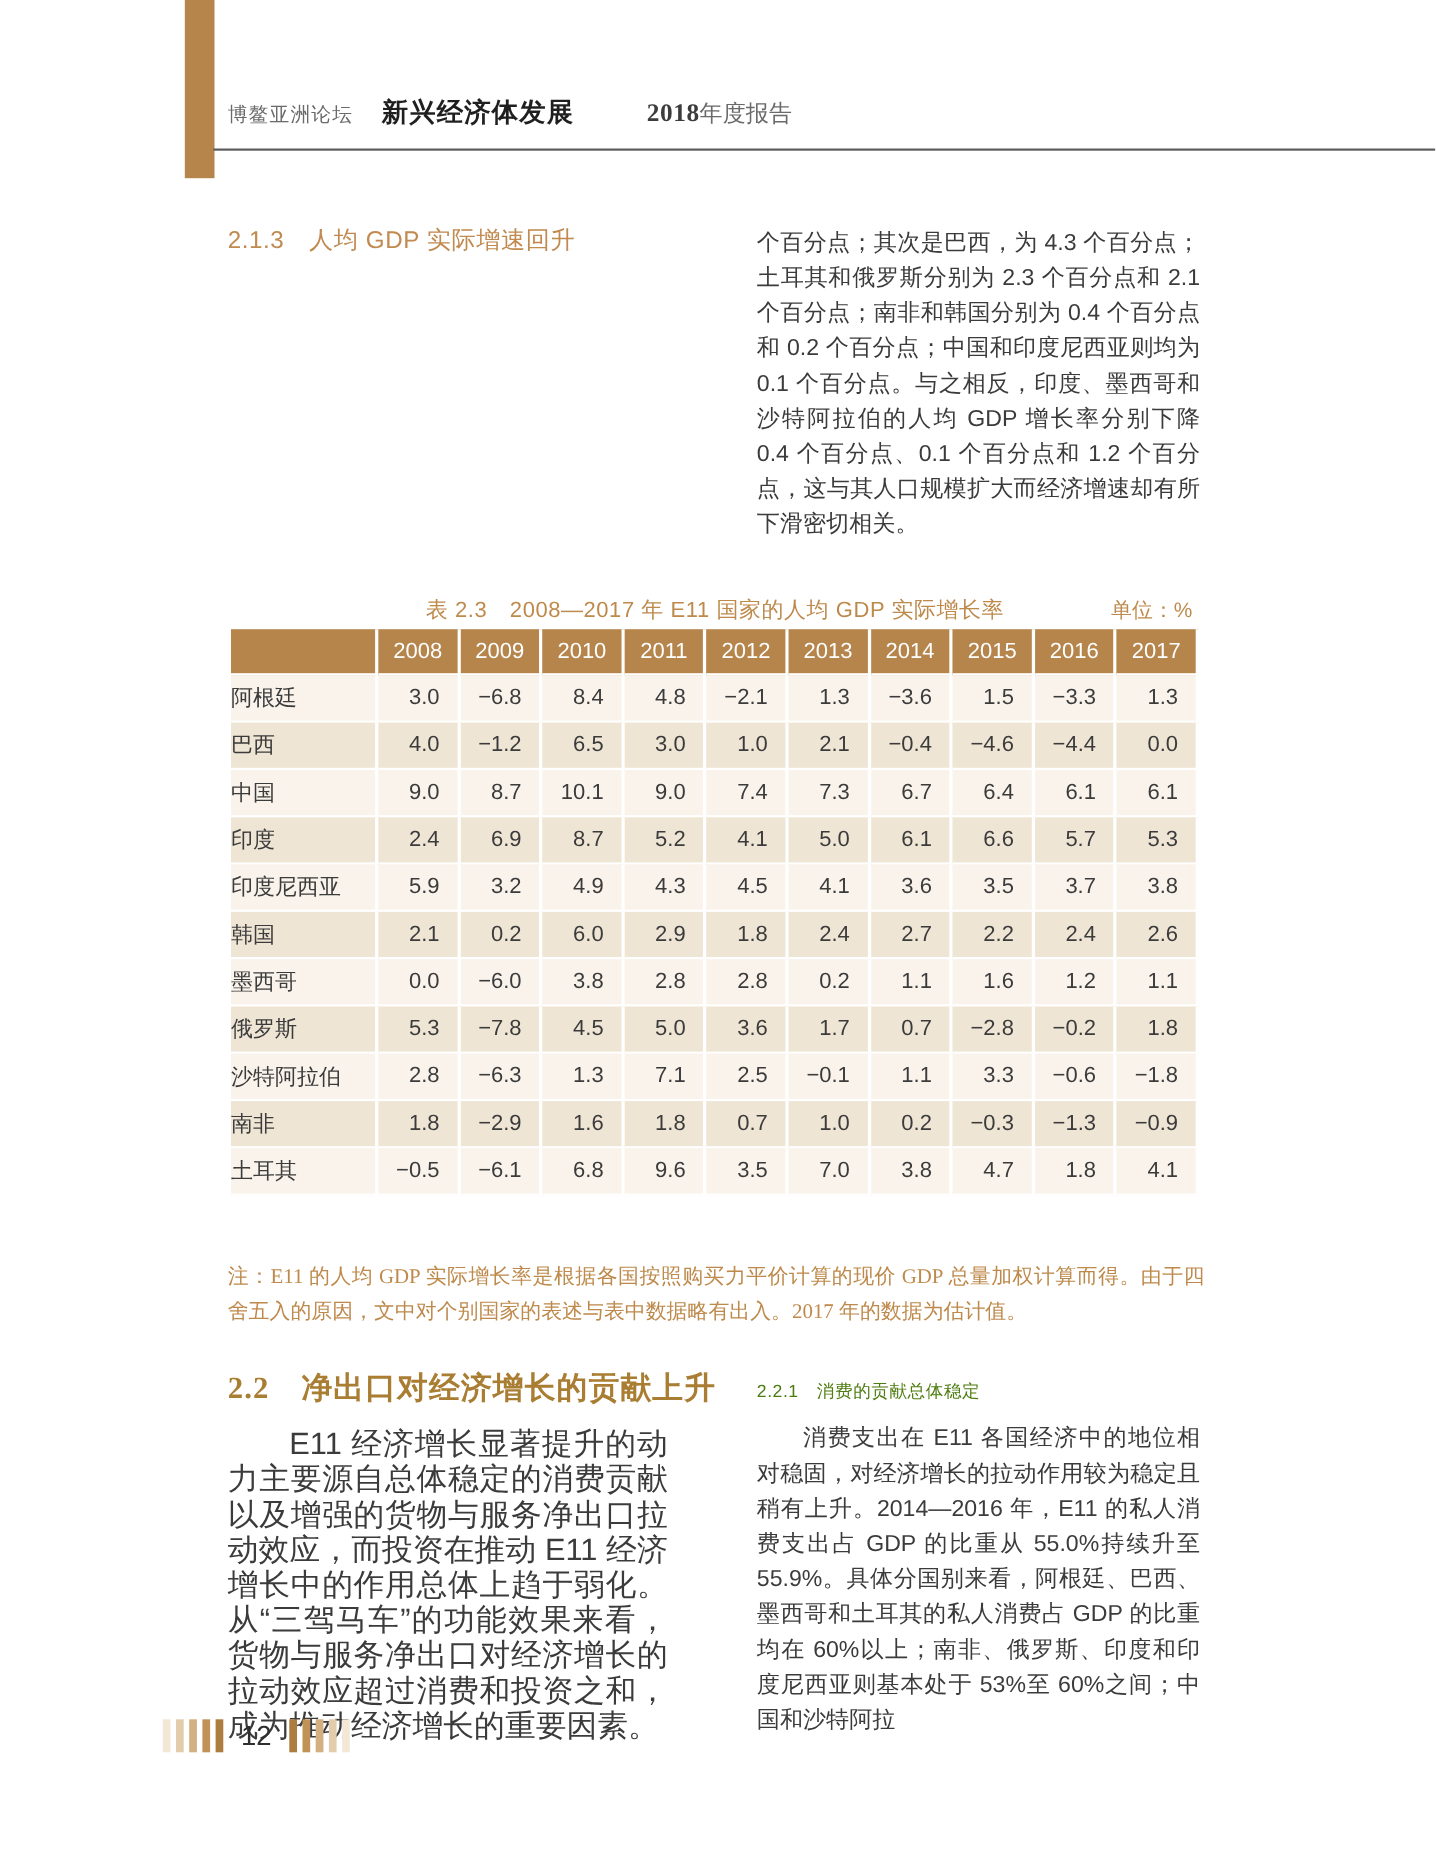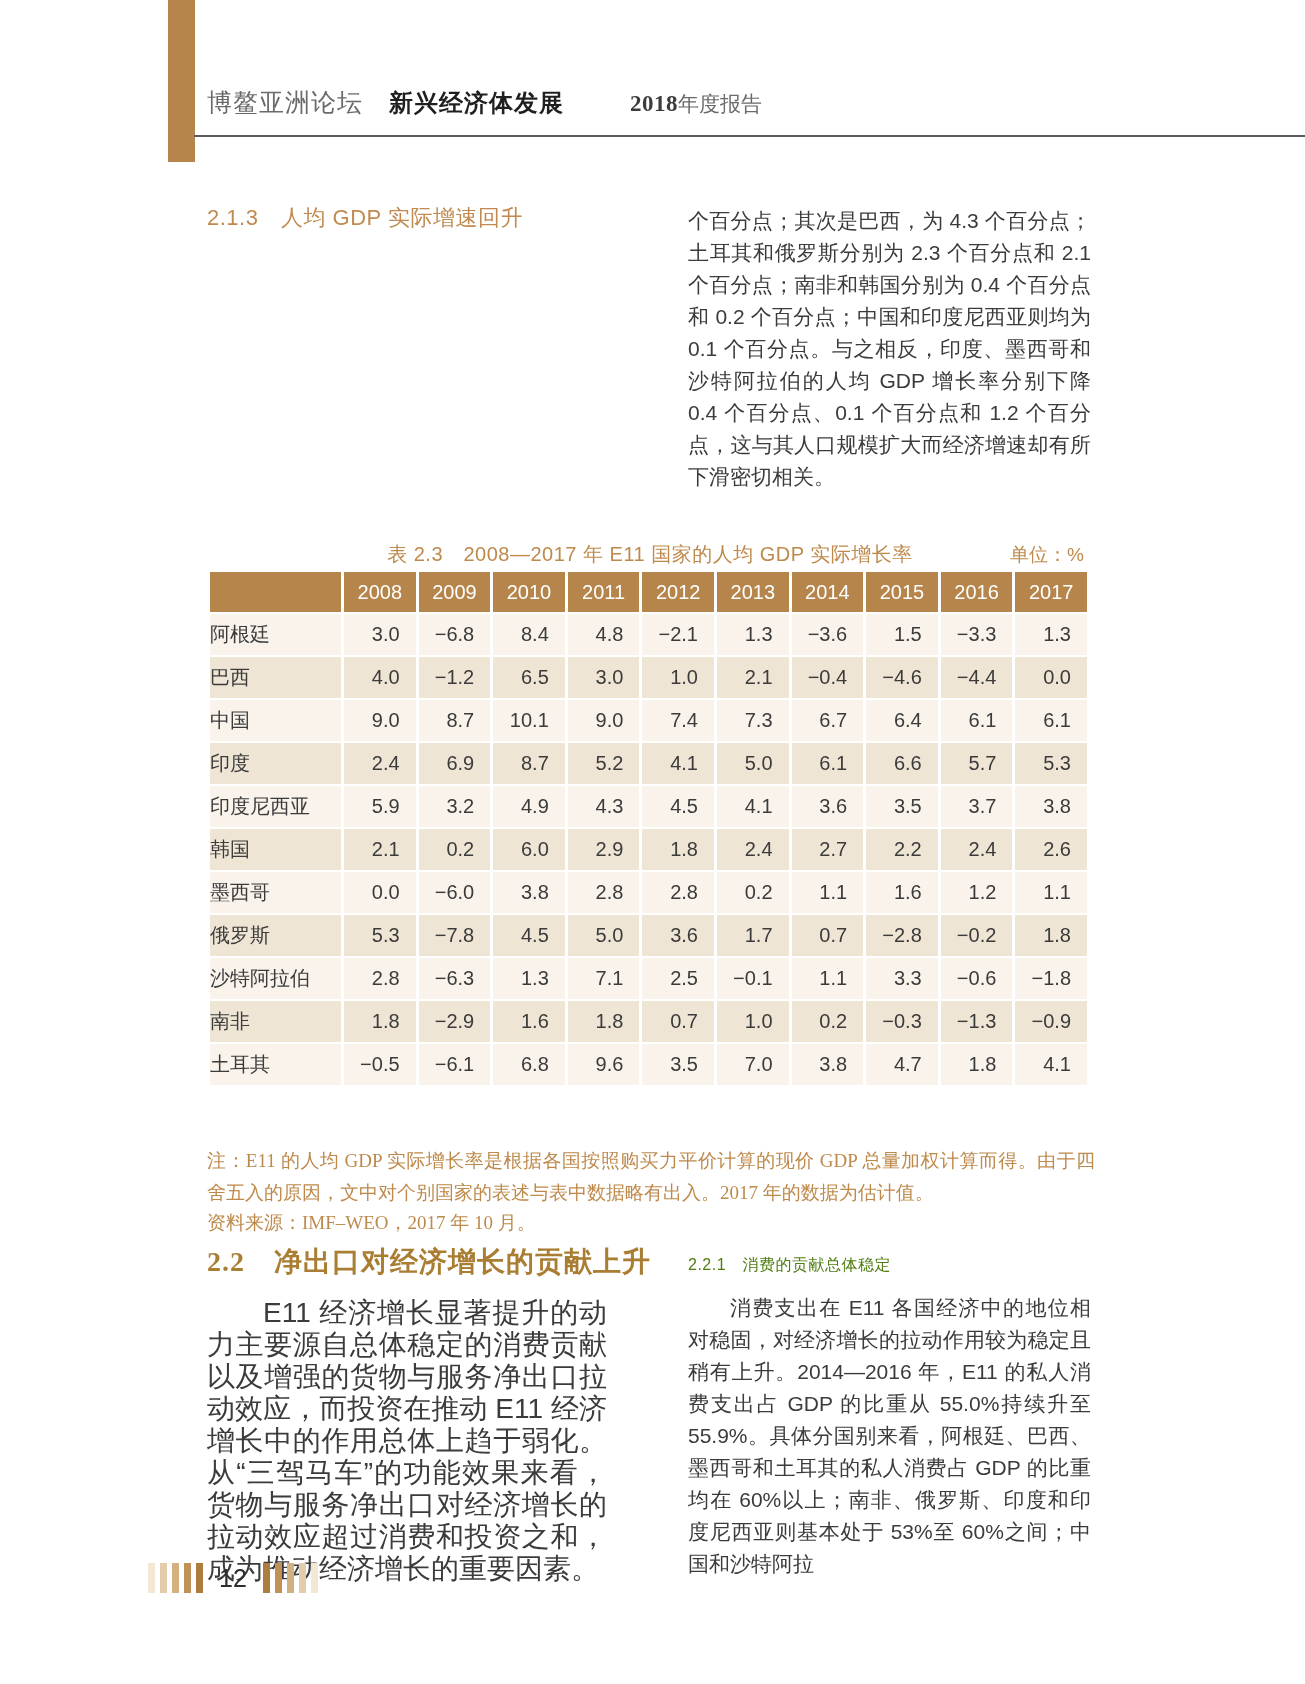--- a/index.html
+++ b/index.html
@@ -4,21 +4,21 @@
 <style>
   html,body{margin:0;padding:0;background:#ffffff;}
   .page{
     position:relative;width:1305px;height:1684px;background:#ffffff;overflow:hidden;
     font-family:"Liberation Sans",sans-serif;color:#3b3b3b;
   }
   
   .corner-bar{position:absolute;left:168px;top:0;width:27px;height:162px;background:#B5854B;}
   
   .header{position:absolute;left:207px;top:86px;display:flex;align-items:baseline;gap:26px;white-space:nowrap;}
-  .h-forum{font-size:25px;color:#6a6a6a;letter-spacing:1px;}
+  .h-forum{font-size:18px;color:#6a6a6a;letter-spacing:1px;}
   .h-series{font-size:24px;font-weight:bold;color:#1f1f1f;font-family:"Liberation Serif",serif;letter-spacing:1px;}
   .h-year{font-size:21px;color:#6a6a6a;}
   .h-year b{font-size:23px;color:#3c3c3c;font-family:"Liberation Serif",serif;letter-spacing:0.5px;margin-left:40px;}
   .header-rule{position:absolute;left:194px;top:135px;width:1111px;height:2px;background:#5c5c5c;}
   
   .sec213-heading{position:absolute;left:207px;top:203px;font-size:22px;color:#C08A50;letter-spacing:0.5px;}
   .col-left-213{position:absolute;left:207px;top:237px;width:400px;font-size:21px;line-height:32px;text-align:justify;text-indent:2em;}
   .col-right-213{position:absolute;left:688px;top:205px;width:403px;font-size:21px;line-height:32px;text-align:justify;}
   
   .table-caption-row{position:absolute;left:210px;top:541px;width:880px;height:28px;}
@@ -236,21 +236,20 @@
             <td class="val">3.8</td>
             <td class="val">4.7</td>
             <td class="val">1.8</td>
             <td class="val">4.1</td>
           </tr>
         </tbody>
     </table>
   </div>
 
   <div class="table-note">注：E11 的人均 GDP 实际增长率是根据各国按照购买力平价计算的现价 GDP 总量加权计算而得。由于四舍五入的原因，文中对个别国家的表述与表中数据略有出入。2017 年的数据为估计值。</div>
-  <div class="table-source">资料来源：IMF–WEO，2017 年 10 月。</div>
 
   <div class="sec22-heading">2.2　净出口对经济增长的贡献上升</div>
   <div class="col-left-22">E11 经济增长显著提升的动力主要源自总体稳定的消费贡献以及增强的货物与服务净出口拉动效应，而投资在推动 E11 经济增长中的作用总体上趋于弱化。从“三驾马车”的功能效果来看，货物与服务净出口对经济增长的拉动效应超过消费和投资之和，成为推动经济增长的重要因素。</div>
 
   <div class="sec221-heading">2.2.1　消费的贡献总体稳定</div>
   <div class="col-right-221">消费支出在 E11 各国经济中的地位相对稳固，对经济增长的拉动作用较为稳定且稍有上升。2014—2016 年，E11 的私人消费支出占 GDP 的比重从 55.0%持续升至 55.9%。具体分国别来看，阿根廷、巴西、墨西哥和土耳其的私人消费占 GDP 的比重均在 60%以上；南非、俄罗斯、印度和印度尼西亚则基本处于 53%至 60%之间；中国和沙特阿拉</div>
 
   <div class="footer">
     <span class="bar-group">
       <span class="g1"></span>

